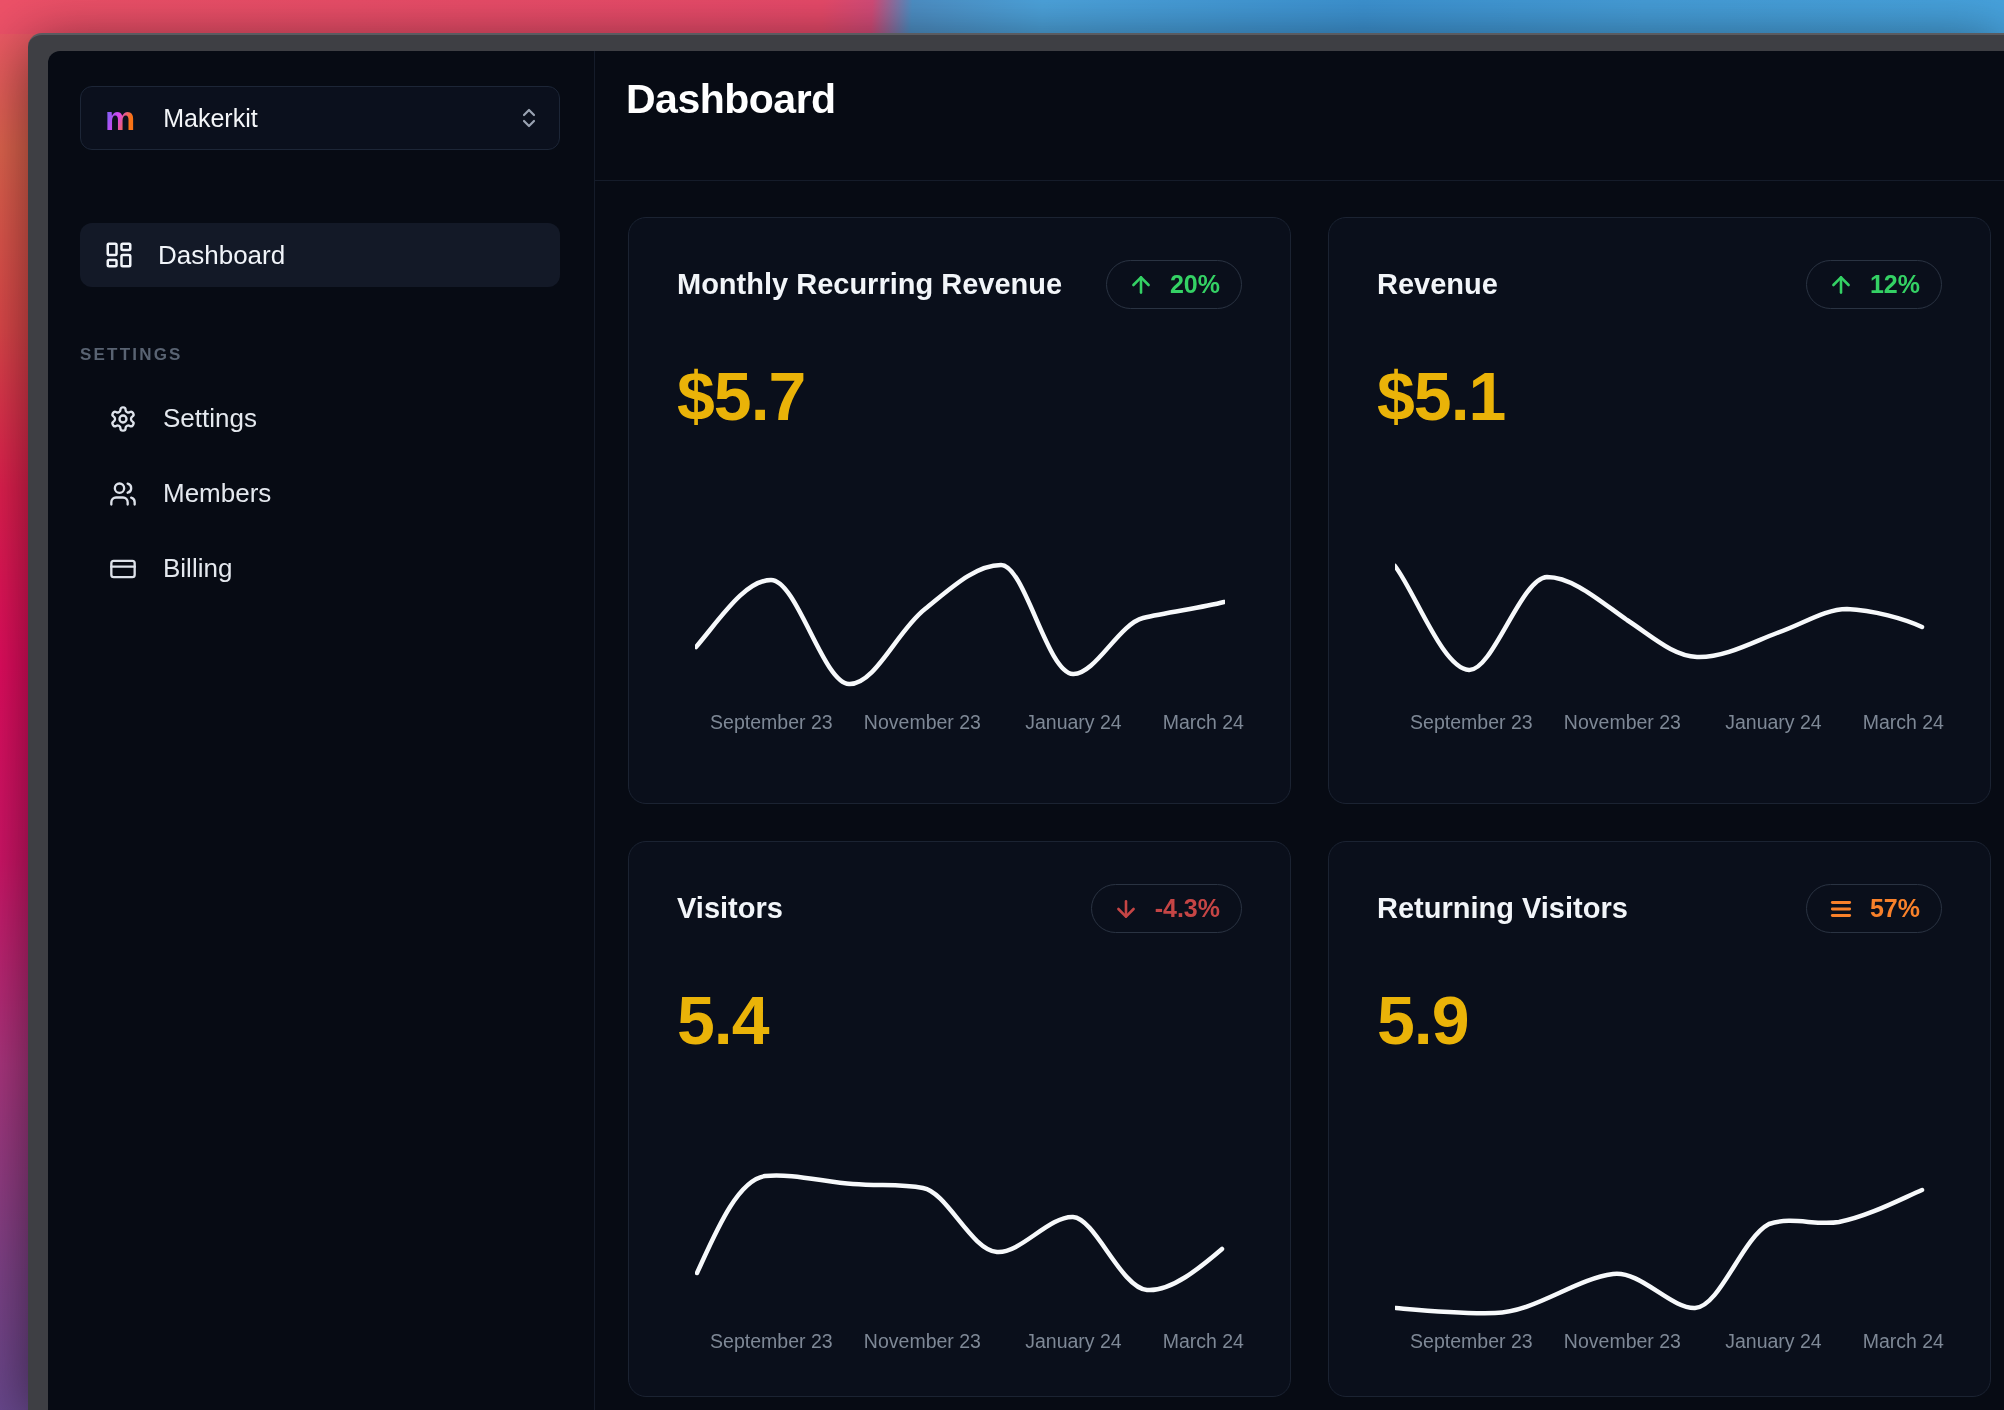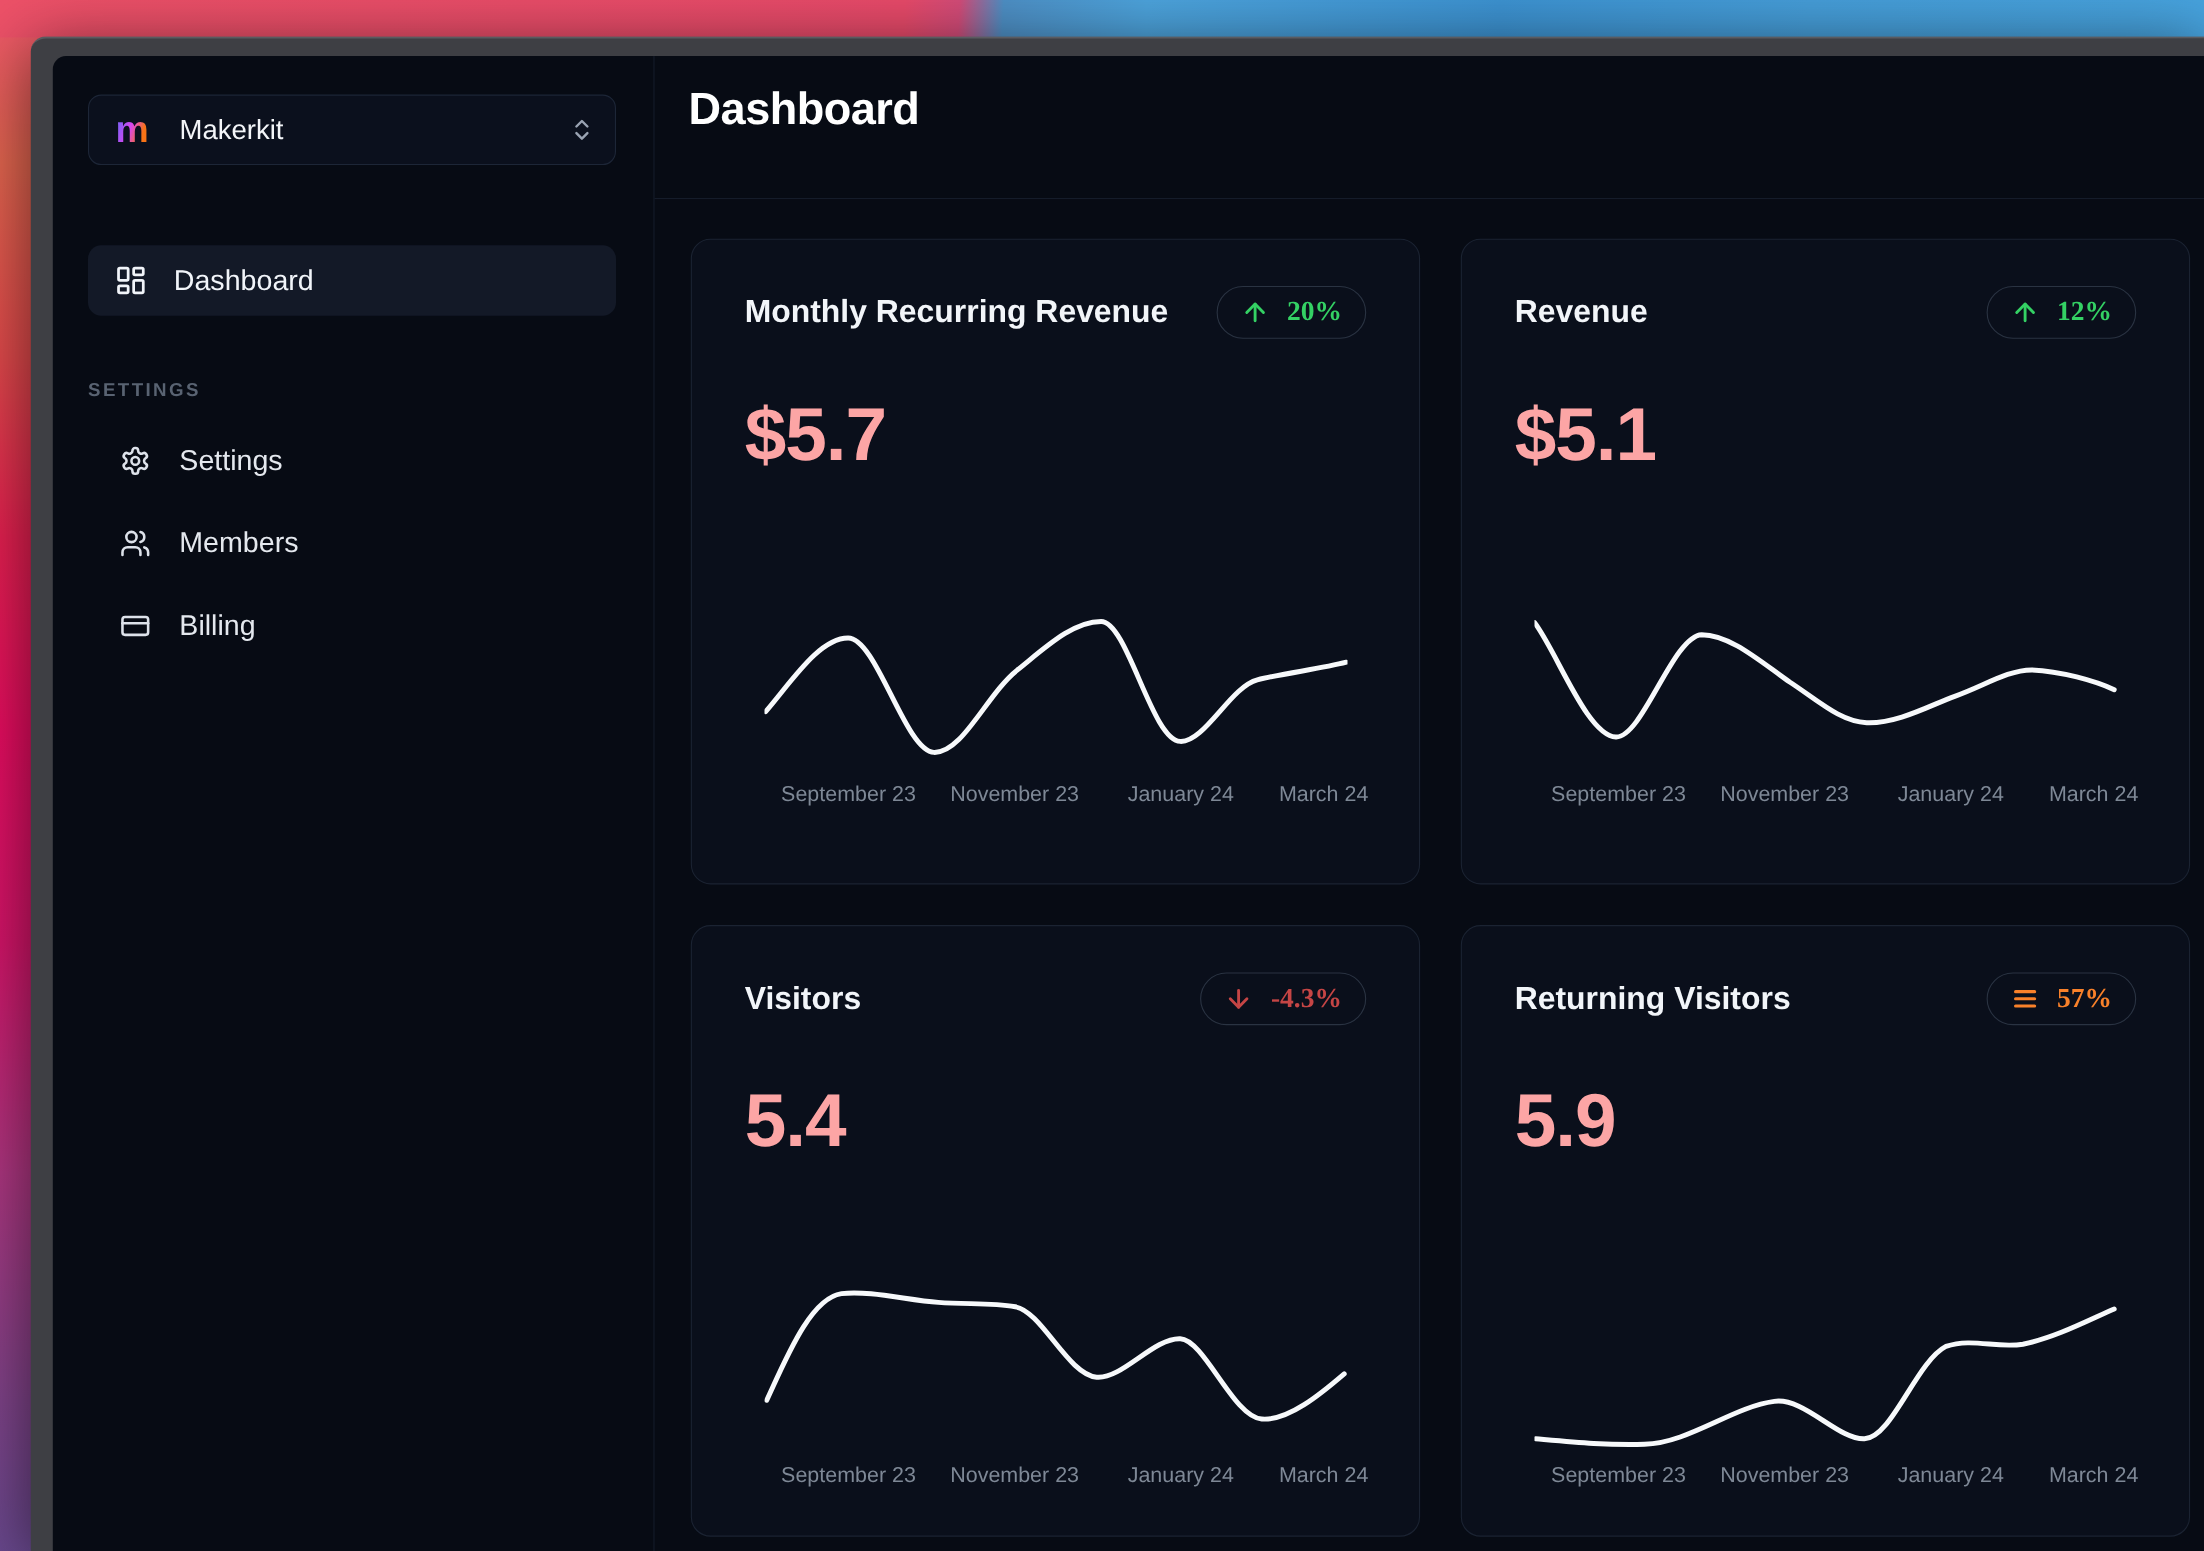--- a/index.html
+++ b/index.html
@@ -46,25 +46,25 @@
   .page-title{color:#fff;font-size:41px;font-weight:800;letter-spacing:-.5px;line-height:52px;margin:0;}
   .page-subtitle{color:#8b95a6;font-size:29px;font-weight:400;margin-top:6px;}
   .cards{flex:1;padding:36px 0 0 33px;display:grid;
     grid-template-columns:663px 663px;grid-template-rows:587px 556px;
     column-gap:37px;row-gap:37px;align-content:start;}
   .card{background:#0a0f1b;border:1px solid #1b2332;border-radius:18px;
     box-sizing:border-box;padding:42px 48px 0;display:flex;flex-direction:column;}
   .card-header{display:flex;justify-content:space-between;align-items:center;}
   .card-title{color:#f2f5f9;font-size:29px;font-weight:600;}
   .badge{display:inline-flex;align-items:center;gap:16px;border:1px solid #2a3342;
-    border-radius:999px;padding:9px 21px;font-size:25px;font-weight:600;font-family:Liberation Serif, serif;}
+    border-radius:999px;padding:9px 21px;font-size:25px;font-weight:600;}
   .badge.up{color:#34d164;}
   .badge.down{color:#c54545;}
   .badge.stale{color:#f9812a;}
-  .metric{margin-top:50px;color:#fca5a5;font-size:68px;font-weight:700;letter-spacing:-1px;line-height:1.1;}
+  .metric{margin-top:50px;color:#eab308;font-size:68px;font-weight:700;letter-spacing:-1px;line-height:1.1;}
   .chart-block{margin-top:auto;margin-bottom:68px;}
   .card.row2 .chart-block{margin-bottom:42px;}
   .chart-svg{width:530px;height:150px;display:block;margin:0 auto;}
   .chart-line{fill:none;stroke:#f7f9fb;stroke-width:4.5;stroke-linecap:round;stroke-linejoin:round;}
   .x-labels{position:relative;width:530px;height:24px;margin:14px auto 0;}
   .x-labels span{position:absolute;top:0;transform:translateX(-50%);
     color:#7e8896;font-size:19.5px;white-space:nowrap;}
   .x-labels span:nth-child(1){left:14.5%;}
   .x-labels span:nth-child(2){left:43%;}
   .x-labels span:nth-child(3){left:71.5%;}

